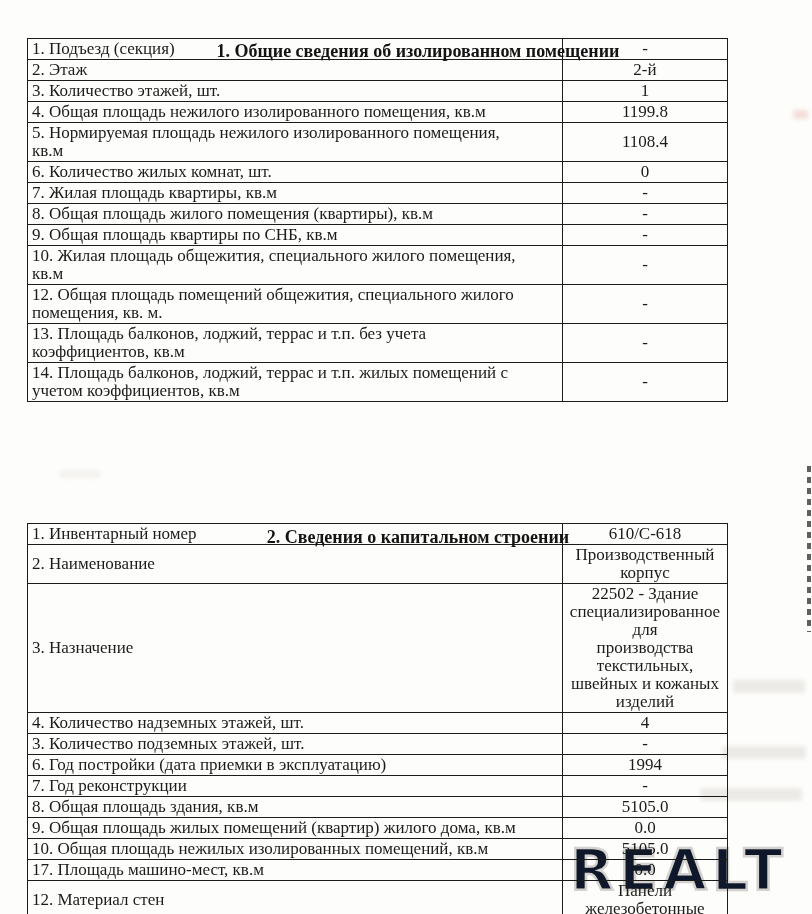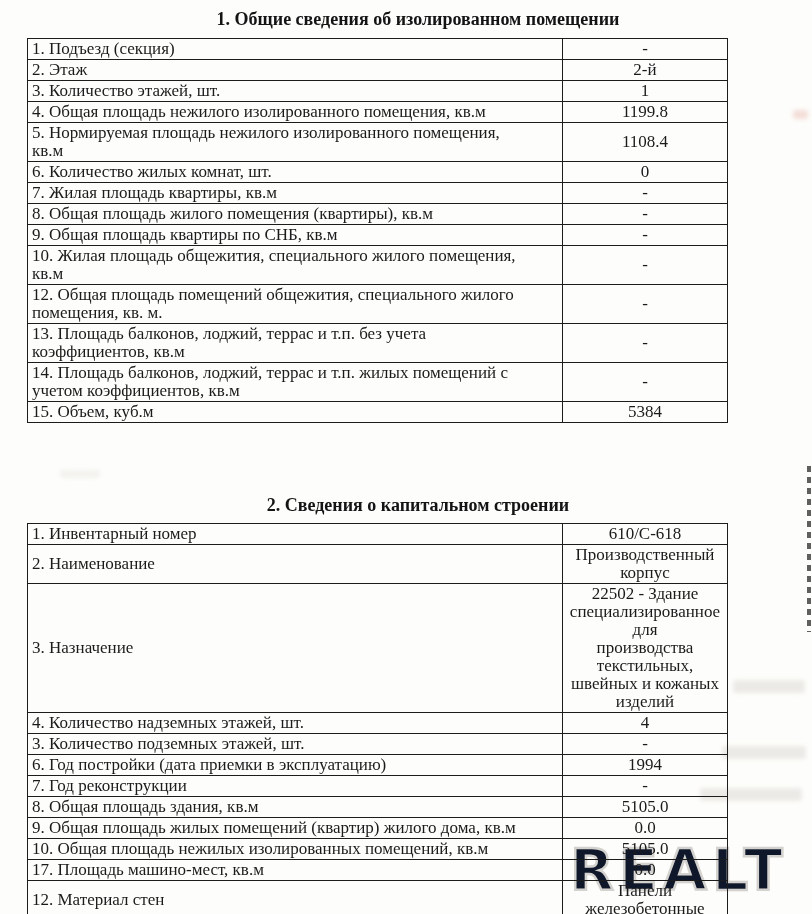--- a/index.html
+++ b/index.html
@@ -8,21 +8,21 @@
     background:#fdfdfb;
     font-family:"Liberation Serif","DejaVu Serif",serif;
     color:#181818;
   }
   .page{position:absolute;inset:0;}
 
   
   .doc-title{
     position:absolute;left:27px;width:782px;
     text-align:center;font-weight:bold;font-size:18px;line-height:20px;
-    color:#141414;z-index:2;
+    color:#141414;z-index:2;margin-top:32px;
   }
   #title1{top:9px;}
   #title2{top:495px;}
 
   
   table.doc-table{
     position:absolute;left:27px;width:701px;
     border-collapse:collapse;table-layout:fixed;
     background:transparent;z-index:1;
   }
@@ -137,24 +137,20 @@
         <tr>
           <td class="label-cell">13. Площадь балконов, лоджий, террас и т.п. без учета
 коэффициентов, кв.м</td>
           <td class="value-cell">-</td>
         </tr>
         <tr>
           <td class="label-cell">14. Площадь балконов, лоджий, террас и т.п. жилых помещений с
 учетом коэффициентов, кв.м</td>
           <td class="value-cell">-</td>
         </tr>
-        <tr>
-          <td class="label-cell">15. Объем, куб.м</td>
-          <td class="value-cell">5384</td>
-        </tr>
       </tbody>
   </table>
 
   <div class="doc-title" id="title2">2. Сведения о капитальном строении</div>
 
   <table class="doc-table" id="table2">
     <colgroup>
         <col class="col-label">
         <col class="col-value">
       </colgroup>

